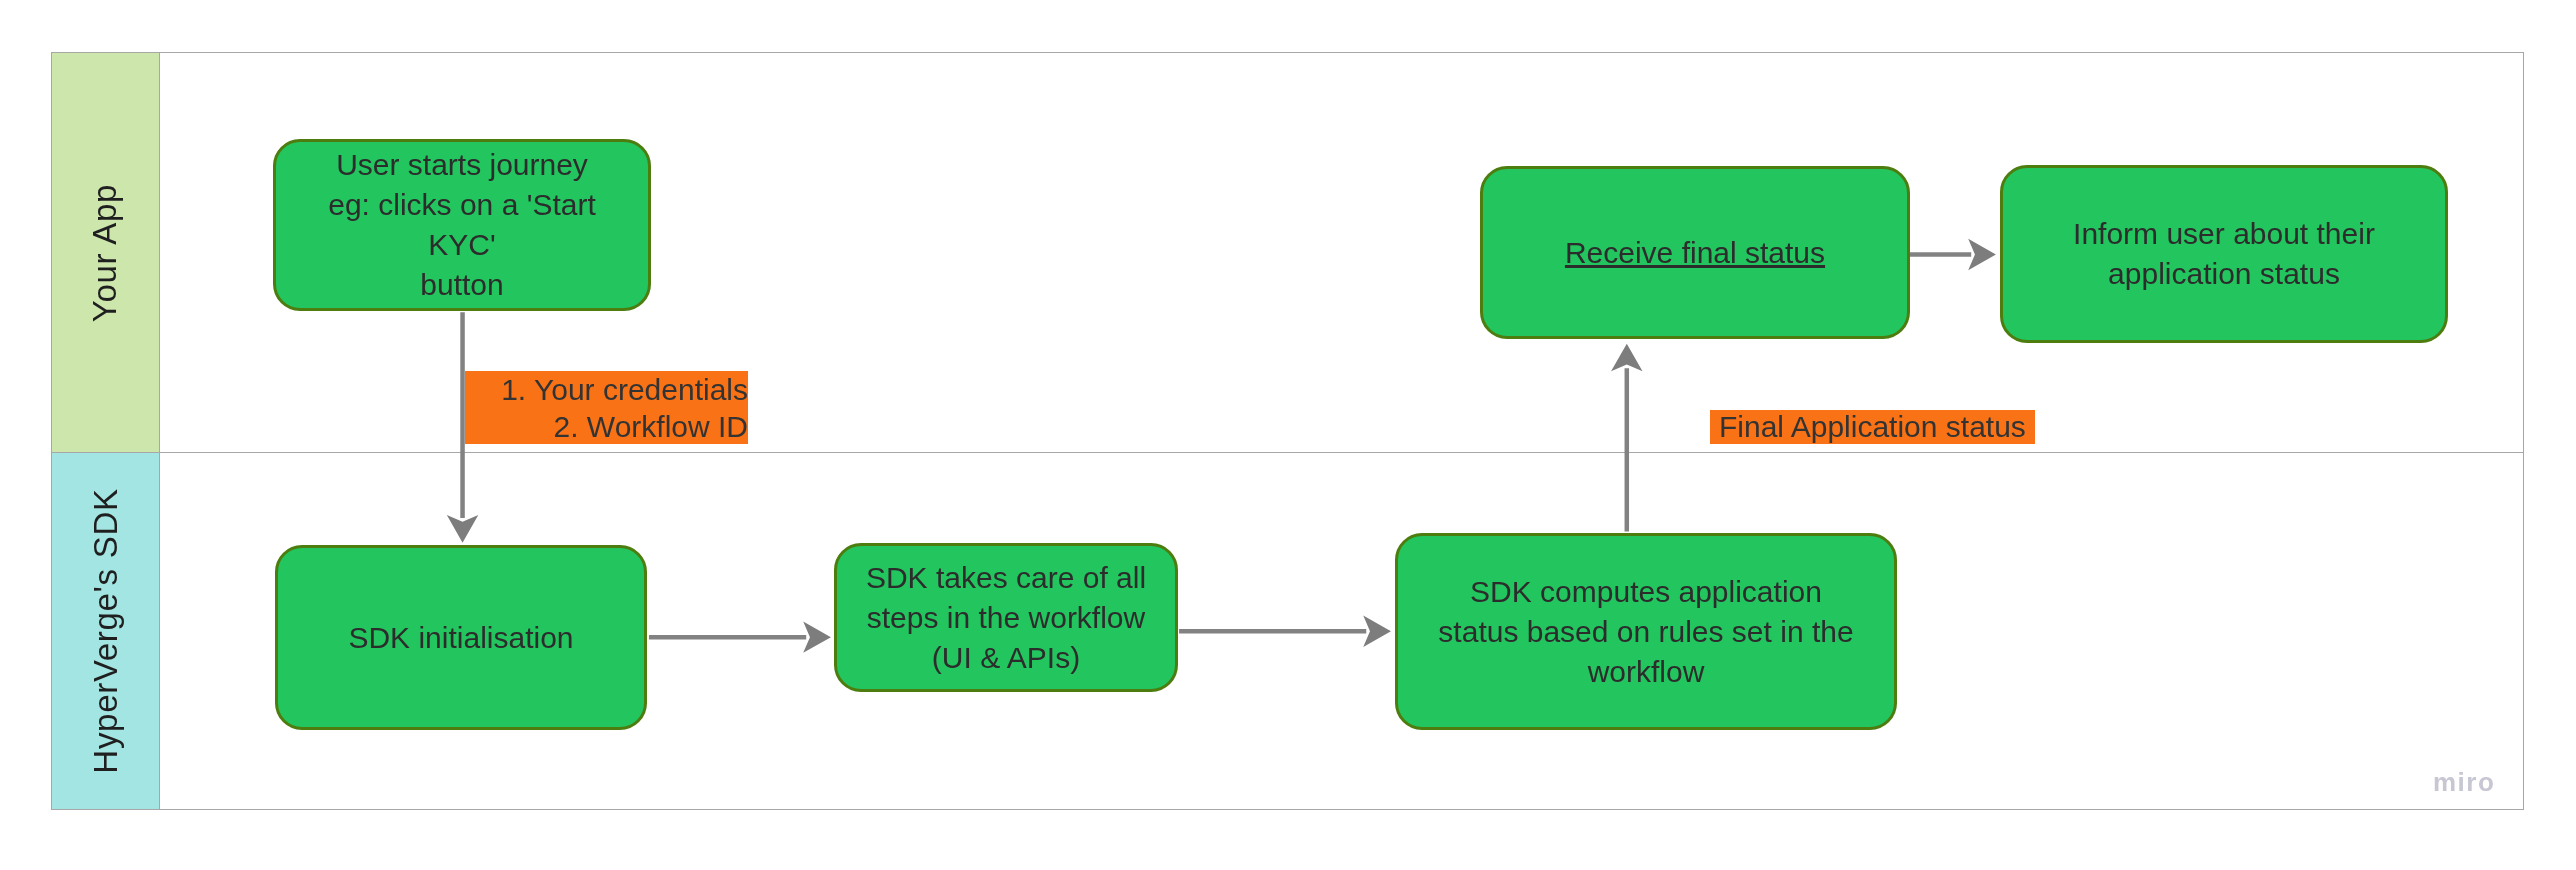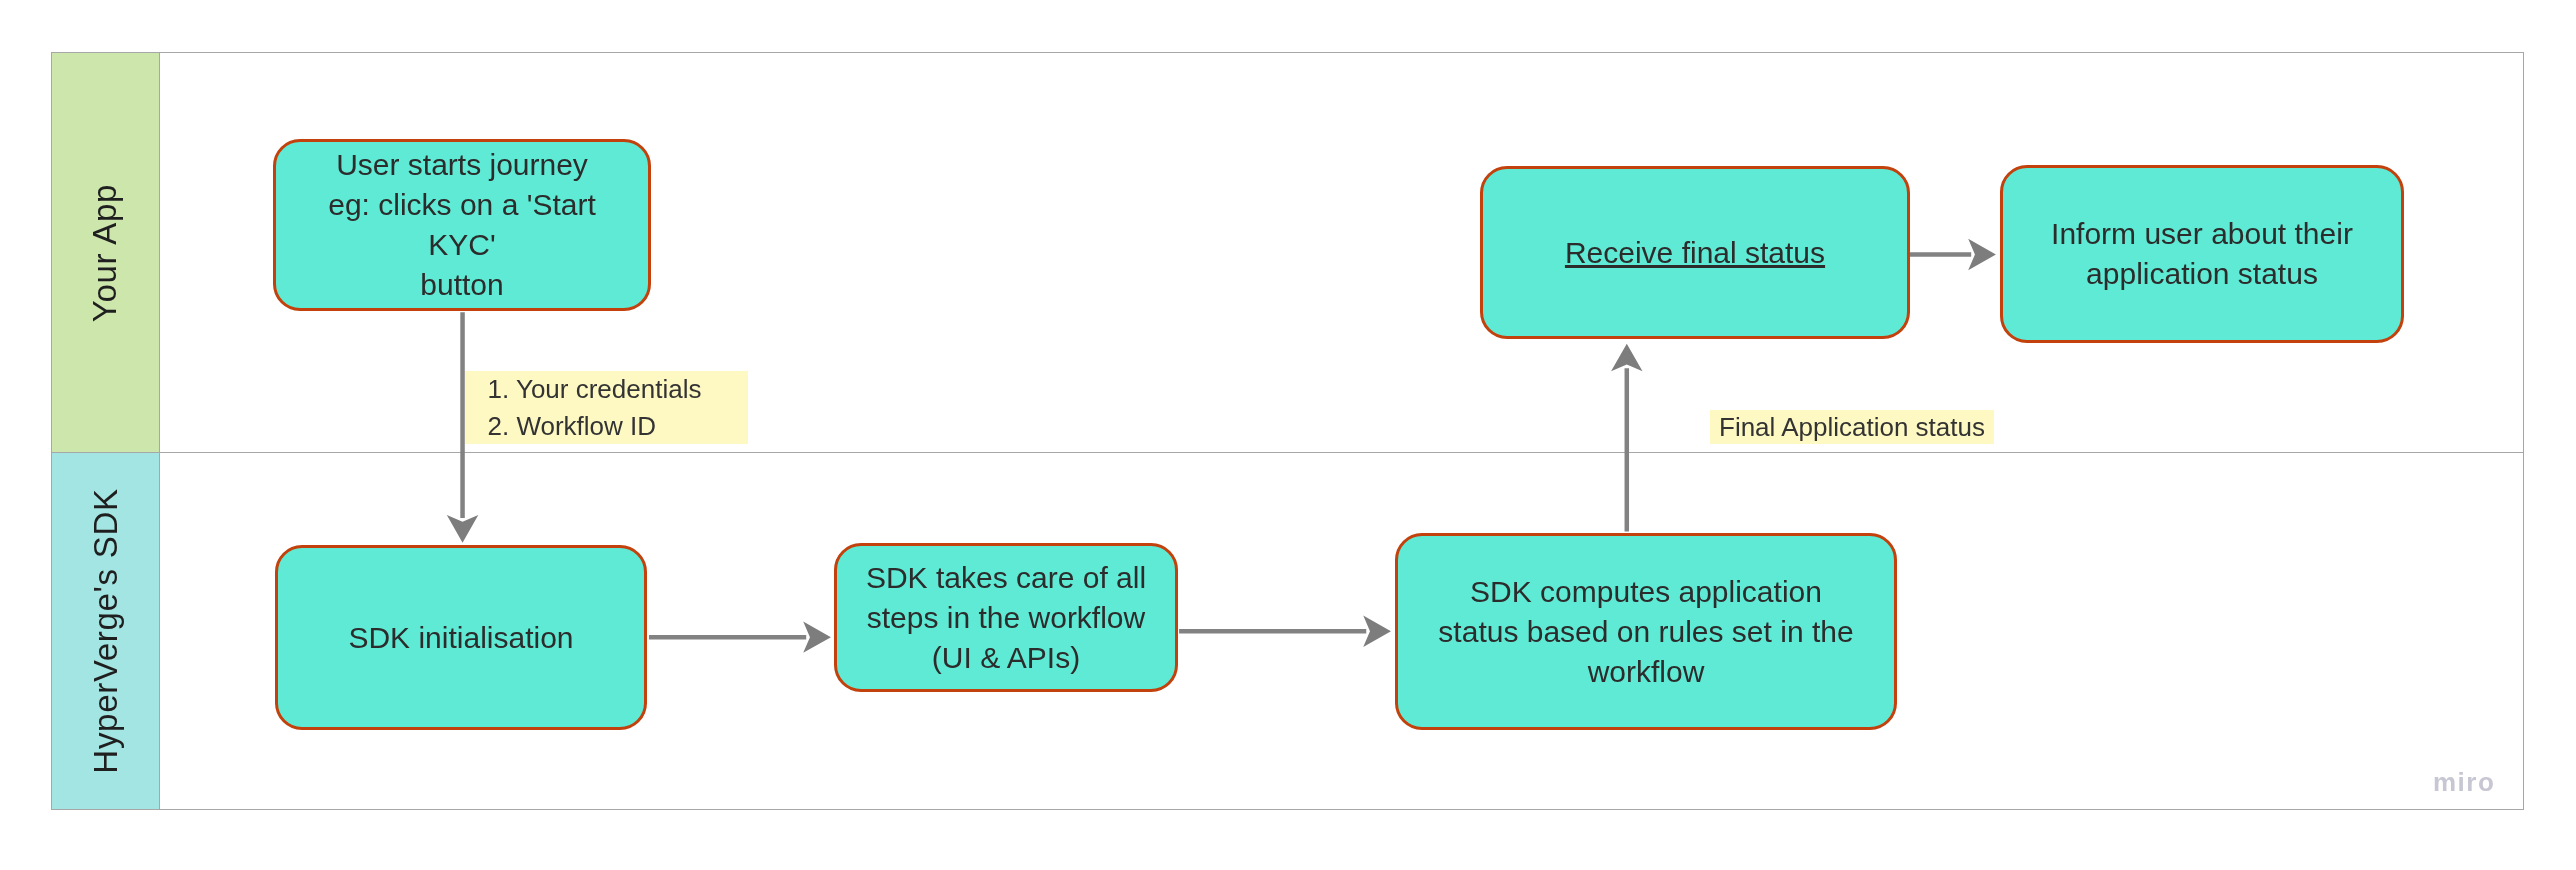--- a/index.html
+++ b/index.html
@@ -28,35 +28,36 @@
   }
   .lane-label{
     transform:rotate(-90deg);
     white-space:nowrap;
     font-size:33px;color:#1f1f1f;
     letter-spacing:0.7px;
   }
   .lane-body{flex:1;background:#ffffff;}
   .node{
     position:absolute;
-    background:#5eead4;
-    border:3px solid #c2410c;
+    background:#22c55e;
+    border:3px solid #4d7c0f;
     border-radius:27px;
     box-sizing:border-box;
     display:flex;align-items:center;justify-content:center;
     text-align:center;
     font-size:30px;line-height:40px;color:#2c2c2c;
     white-space:pre-line;
     padding:16px 15px;
   }
   .edge-label{
     position:absolute;
-    background:#fef9c3;
+    background:#f97316;
     color:#333333;
-    font-size:26px;
+    font-size:30px;
+    text-align:right;
   }
   .edge-label.two-line{
     width:283px;height:73px;
     line-height:37px;
     padding-left:22.5px;
     display:flex;flex-direction:column;justify-content:center;
     white-space:pre-line;
     box-sizing:border-box;
   }
   .edge-label.one-line{
@@ -126,21 +127,21 @@
   <div class="node" style="left:834px;top:543px;width:344px;height:149px;">SDK takes care of all
 steps in the workflow
 (UI &amp; APIs)</div>
 
   <div class="node" style="left:1395px;top:533px;width:502px;height:197px;">SDK computes application
 status based on rules set in the
 workflow</div>
 
   <div class="node" style="left:1480px;top:166px;width:430px;height:173px;text-decoration:underline;">Receive final status</div>
 
-  <div class="node" style="left:2000px;top:165px;width:404px;height:178px;">Inform user about their
+  <div class="node" style="left:2000px;top:165px;width:448px;height:178px;">Inform user about their
 application status</div>
 
   <div class="edge-label two-line" style="left:465px;top:371px;">1. Your credentials
 2. Workflow ID</div>
 
   <div class="edge-label one-line" style="left:1710px;top:410px;">Final Application status</div>
 
   <div class="watermark">miro</div>
 
 </div>

